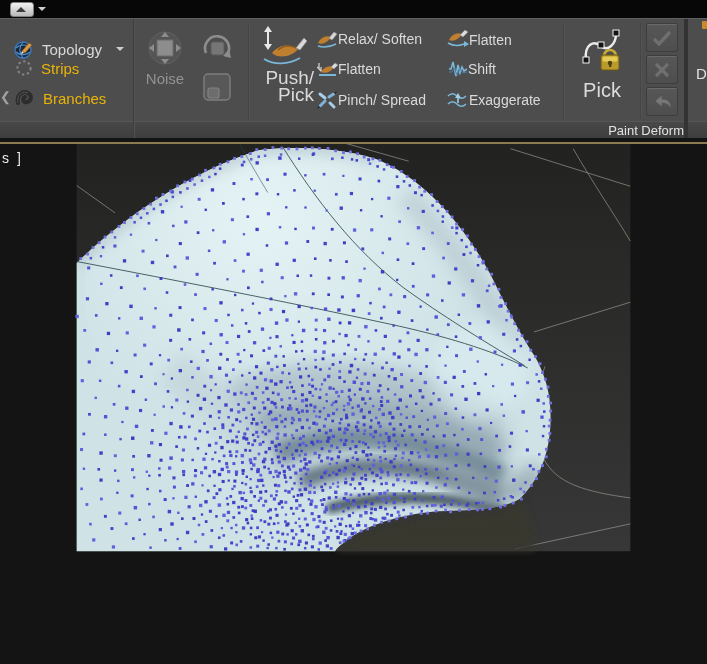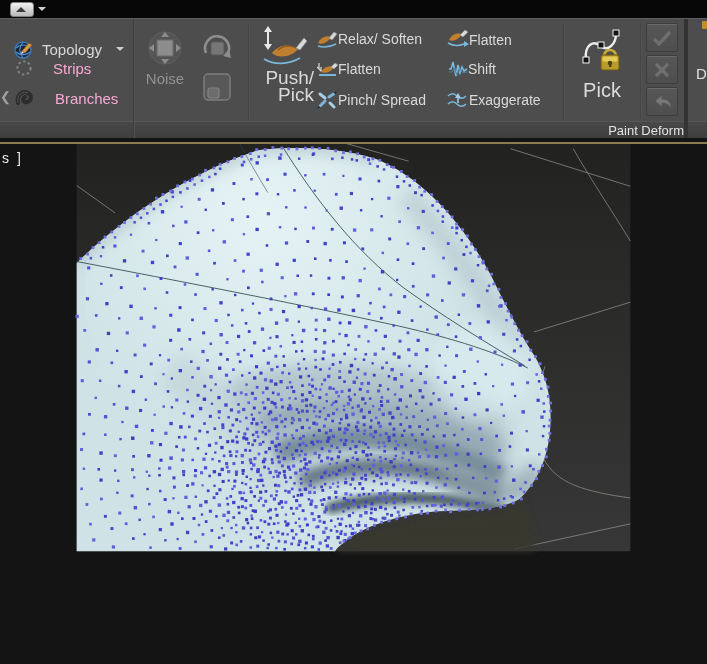--- a/index.html
+++ b/index.html
@@ -18,21 +18,21 @@
   
   .ribbon{position:absolute;left:0;top:18px;width:707px;height:120px;background:#4d4d4d;
     border-top:1px solid #5f5f5f;box-sizing:border-box;color:#dcdcdc;}
   .vsep-full{position:absolute;top:0;bottom:0;width:2px;
     background:linear-gradient(90deg,#353535,#5c5c5c);}
   .vsep{position:absolute;top:4px;height:96px;width:2px;
     background:linear-gradient(90deg,#3c3c3c,#5c5c5c);}
 
   .row-btn{position:absolute;display:flex;align-items:center;gap:8px;cursor:pointer;}
   .lbl{font-size:15px;color:#d8d8d8;white-space:nowrap;}
-  .lbl.dis{color:#f9a8d4;margin-left:12px;}
+  .lbl.dis{color:#eab308;}
   .small-lbl{font-size:14px;color:#dadada;white-space:nowrap;}
   .drop-caret{width:0;height:0;border-left:4px solid transparent;border-right:4px solid transparent;
     border-top:4px solid #cfcfcf;margin-left:6px;}
   .scroll-chevron{position:absolute;left:0px;top:70px;color:#a0a0a0;font-size:13px;cursor:pointer;}
 
   .shift-label{position:absolute;left:141px;top:51px;width:48px;text-align:center;
     font-size:15px;color:#939393;}
   .pp-label{position:absolute;left:252px;top:50px;width:62px;text-align:right;
     font-size:19px;color:#dadada;line-height:17px;cursor:pointer;}
 

